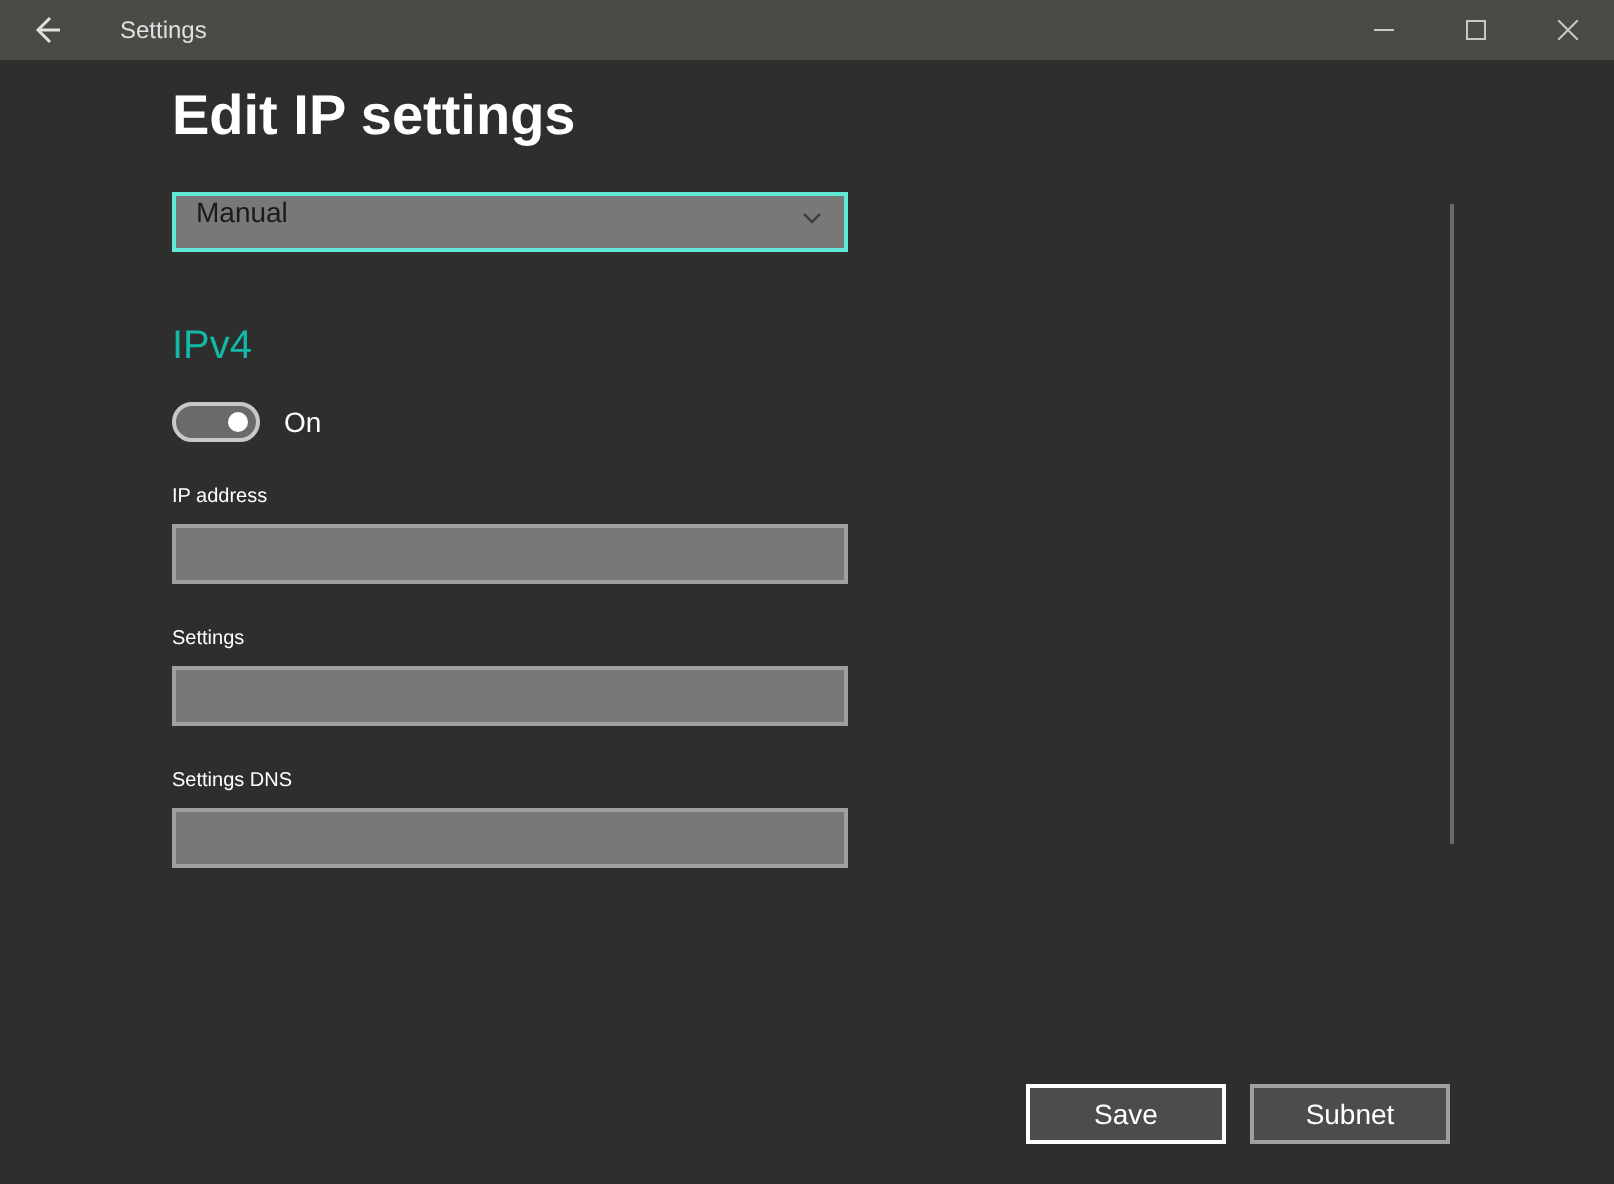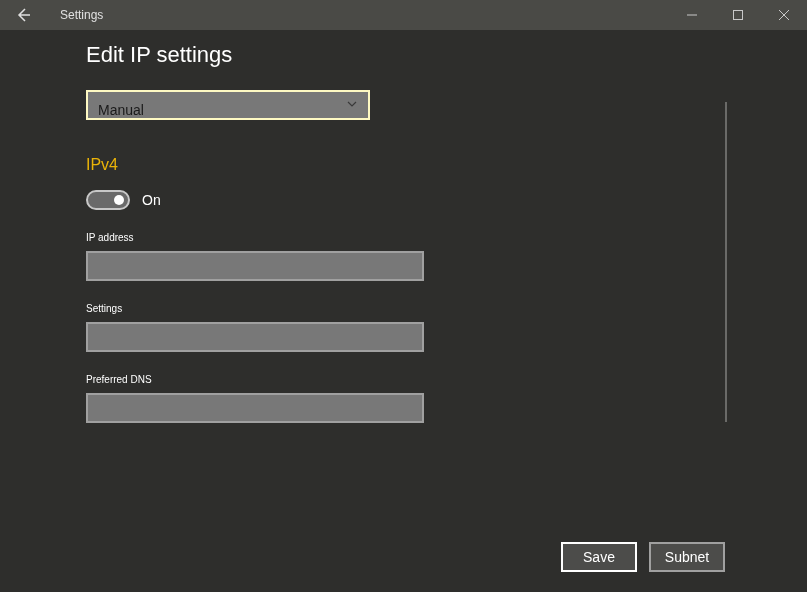--- a/index.html
+++ b/index.html
@@ -69,32 +69,32 @@
       height: 562px;
       background: #2e2e2c;
     }
     .dialog-content {
       position: absolute;
       left: 86px;
       top: 12px;
       width: 640px;
     }
     .dialog-title {
-      font-size: 22px;
-      font-weight: 400;
+      font-size: 28px;
+      font-weight: 700;
       color: #ffffff;
       margin-bottom: 22px;
     }
     .dropdown {
-      width: 284px;
+      width: 338px;
       height: 30px;
       background: #787878;
-      border: 2px solid #fef9c3;
-      display: flex;
-      align-items: flex-end;
+      border: 2px solid #5eead4;
+      display: flex;
+      align-items: flex-start;
       padding: 0 10px;
       cursor: pointer;
       position: relative;
     }
     .dropdown-label {
       font-size: 14px;
       color: #1a1a1a;
     }
     .dropdown-chevron {
       position: absolute;
@@ -103,23 +103,23 @@
       transform: translateY(-50%);
     }
     .dropdown-chevron svg {
       width: 12px;
       height: 12px;
       stroke: #3a3a3a;
       fill: none;
       stroke-width: 1.2;
     }
     .section-heading {
-      font-size: 16px;
+      font-size: 20px;
       font-weight: 400;
-      color: #eab308;
+      color: #14b8a6;
       margin-top: 36px;
       margin-bottom: 16px;
     }
     .toggle-row {
       display: flex;
       align-items: center;
       margin-bottom: 22px;
     }
     .toggle {
       width: 44px;
@@ -172,21 +172,21 @@
       background: #6a6a68;
     }
     .button-row {
       position: absolute;
       bottom: 20px;
       right: 82px;
       display: flex;
       gap: 12px;
     }
     .dlg-button {
-      width: 76px;
+      width: 100px;
       height: 30px;
       background: #4c4c4a;
       border: 2px solid #ffffff;
       color: #ffffff;
       font-size: 14px;
       display: flex;
       align-items: center;
       justify-content: center;
       cursor: pointer;
     }
@@ -252,21 +252,21 @@
       <input class="text-input" type="text" value="" style="">
     </div>
 
 
     <div class="field-group">
       <label class="field-label">Settings</label>
       <input class="text-input" type="text" value="" style="">
     </div>
 
     <div class="field-group">
-      <label class="field-label">Preferred DNS</label>
+      <label class="field-label">Settings DNS</label>
       <input class="text-input" type="text" value="" style="">
     </div>
   </div>
 
   <div class="button-row">
     <div class="dlg-button">Save</div>
     <div class="dlg-button secondary">Subnet</div>
   </div>
 </div>
 

